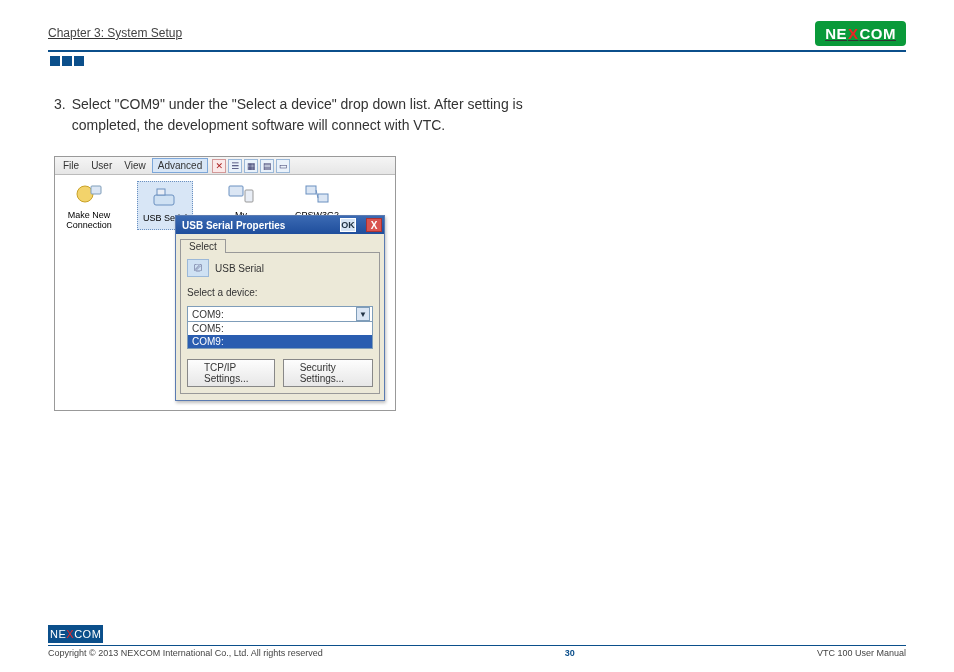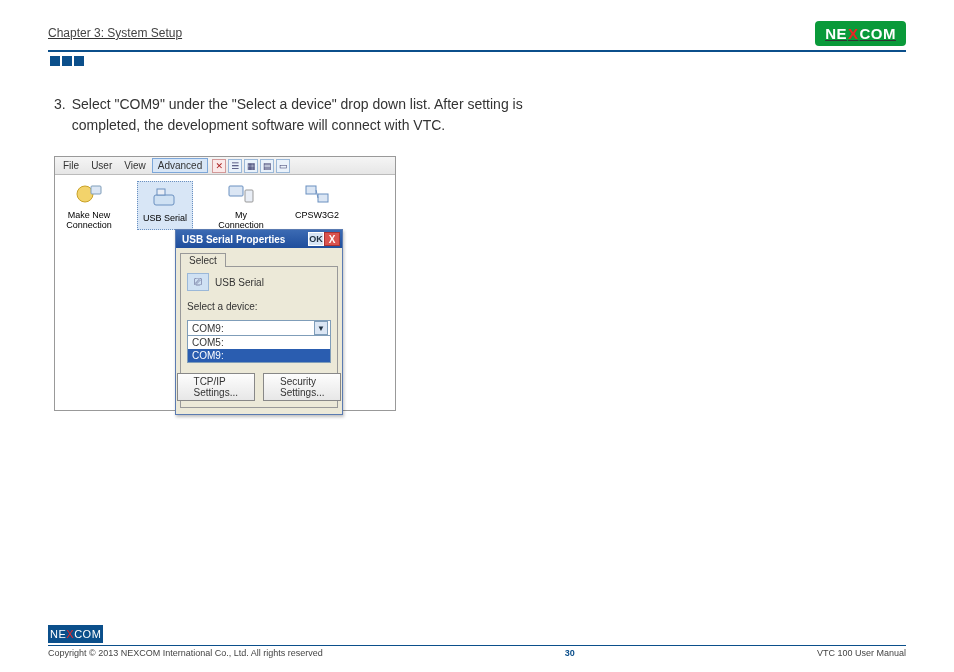--- a/index.html
+++ b/index.html
@@ -125,38 +125,38 @@
   .icon-row .item.sel {
     background: #d8e6f6;
     border: 1px dotted #6a90c0;
     padding: 2px;
   }
 
   
   .dialog {
     position: absolute;
     left: 120px;
-    top: 72px;
-    width: 168px;
+    top: 58px;
+    width: 210px;
     border: 1px solid #5b7bb1;
     background: #ece9d8;
     box-shadow: 1px 2px 3px rgba(0,0,0,.25);
   }
   .dtitle {
     background: linear-gradient(#3b6ab3,#1f4e9c);
     color: #fff;
     font-weight: bold;
     font-size: 10px;
     height: 18px;
     display: flex;
     align-items: center;
     justify-content: space-between;
     padding: 0 2px 0 6px;
   }
-  .dtitle .btns { display:flex; gap:0; }
+  .dtitle .btns { display:flex; gap:10px; }
   .dtitle .wbtn {
     width: 16px; height: 14px; background:#d6e4f5; color:#234; font-size:9px;
     display:flex; align-items:center; justify-content:center; border:1px solid #fff;
   }
   .dtitle .xbtn {
     width: 16px; height: 14px; background:#d9534f; color:#fff; font-size:10px;
     display:flex; align-items:center; justify-content:center; border:1px solid #a33;
   }
   .dtabs { padding: 4px 4px 0 4px; }
   .dtab {

